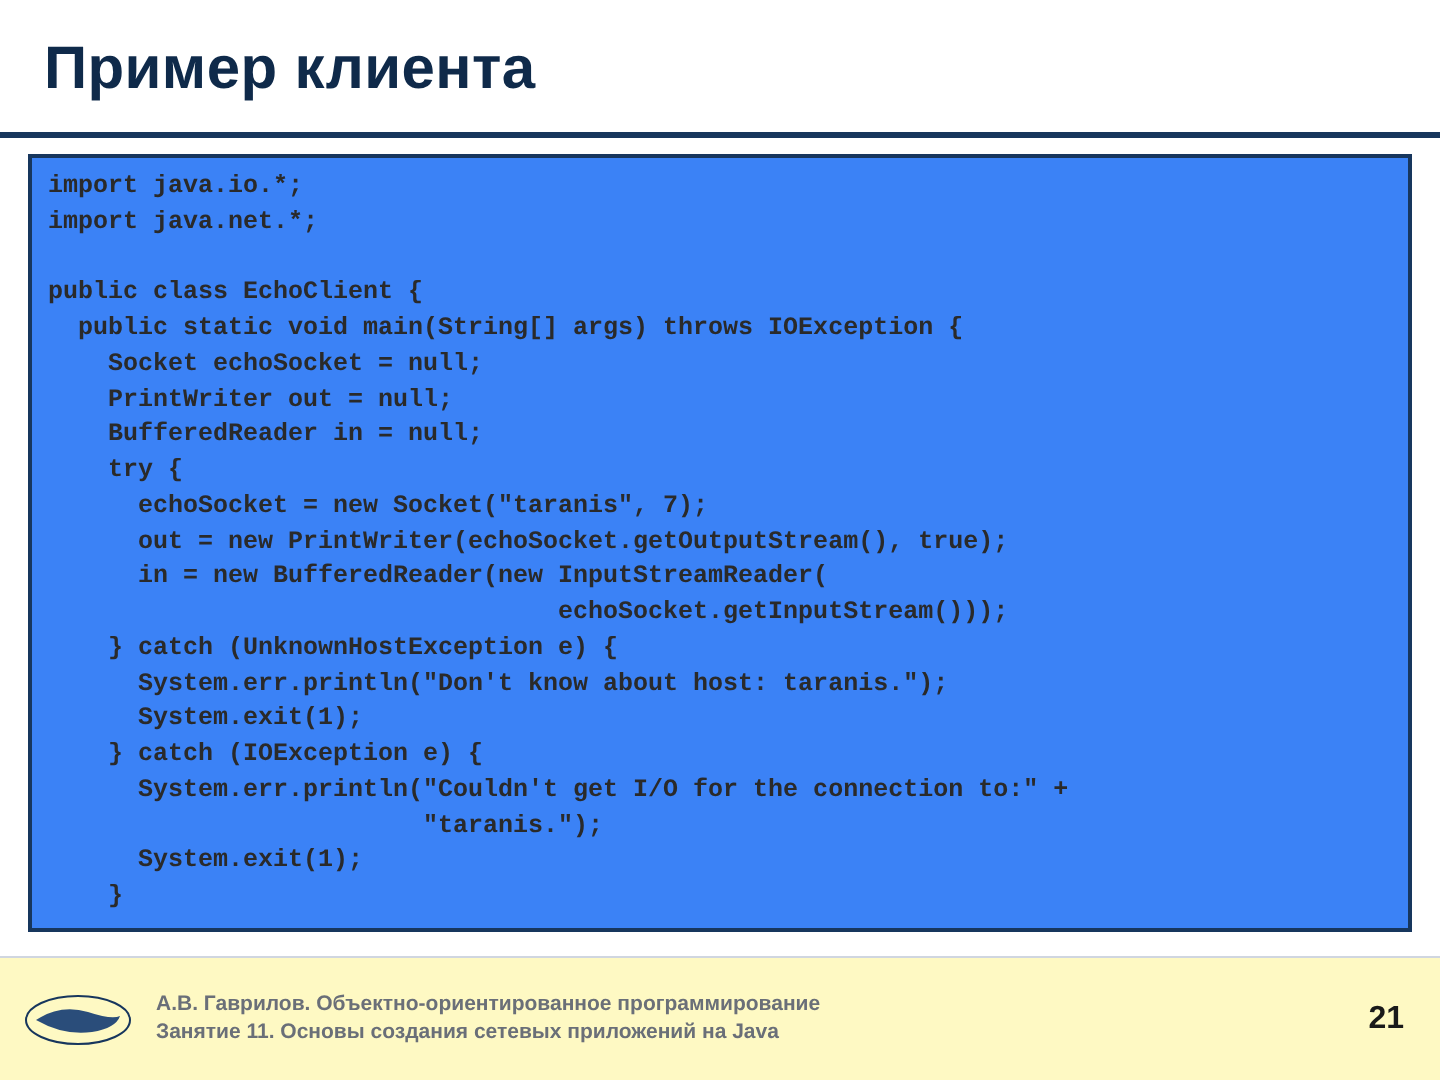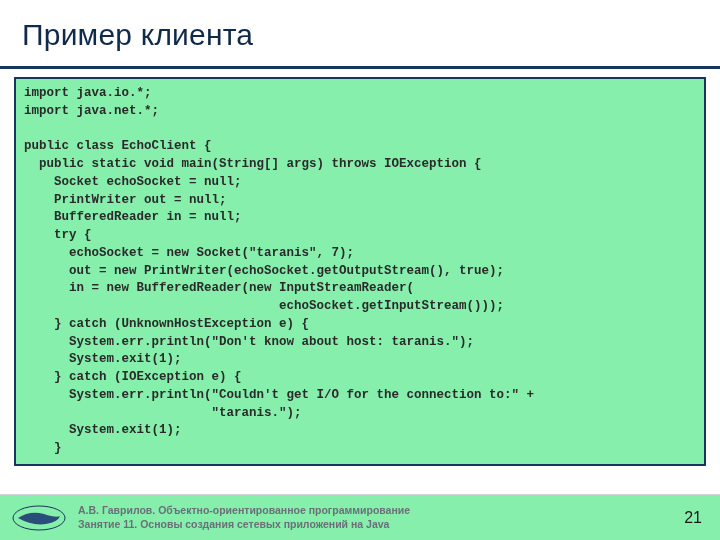--- a/index.html
+++ b/index.html
@@ -8,51 +8,51 @@
     font-family: Arial, Helvetica, sans-serif;
     background: #ffffff;
     color: #17365d;
     position: relative;
   }
   .title-wrap {
     padding: 18px 22px 6px 22px;
   }
   .title {
     font-size: 30px;
-    font-weight: 400;
+    font-weight: 700;
     color: #0f2a4a;
     letter-spacing: 0.2px;
   }
   .hr {
     height: 3px;
     background: #17365d;
     margin: 8px 0 8px 0;
     width: 100%;
   }
   .codebox {
     margin: 0 14px 0 14px;
-    background: #86efac;
+    background: #3b82f6;
     border: 2px solid #17365d;
     padding: 6px 8px 6px 8px;
   }
   .codebox pre {
     font-family: "Courier New", Courier, monospace;
     font-size: 12.5px;
     line-height: 1.42;
     font-weight: 700;
     white-space: pre;
     color: #2a2a2a;
   }
   .footer {
     position: absolute;
     bottom: 0;
     left: 0;
     right: 0;
-    height: 46px;
-    background: #86efac;
+    height: 62px;
+    background: #fef9c3;
     border-top: 1px solid #d0d6e0;
     display: flex;
     align-items: center;
     padding: 0 18px 0 10px;
   }
   .logo {
     width: 58px;
     height: 32px;
     position: relative;
     margin-right: 10px;
@@ -62,21 +62,21 @@
   .foot-text {
     flex: 1 1 auto;
     font-size: 10.5px;
     line-height: 1.3;
     font-weight: 700;
     color: #6a6f78;
   }
   .foot-line { display: block; }
   .pagenum {
     font-size: 16px;
-    font-weight: 400;
+    font-weight: 700;
     color: #1a1a1a;
     margin-left: 12px;
   }
 </style>
 </head>
 <body>
 
 <div class="title-wrap">
   <div class="title">Пример клиента</div>
 </div>

